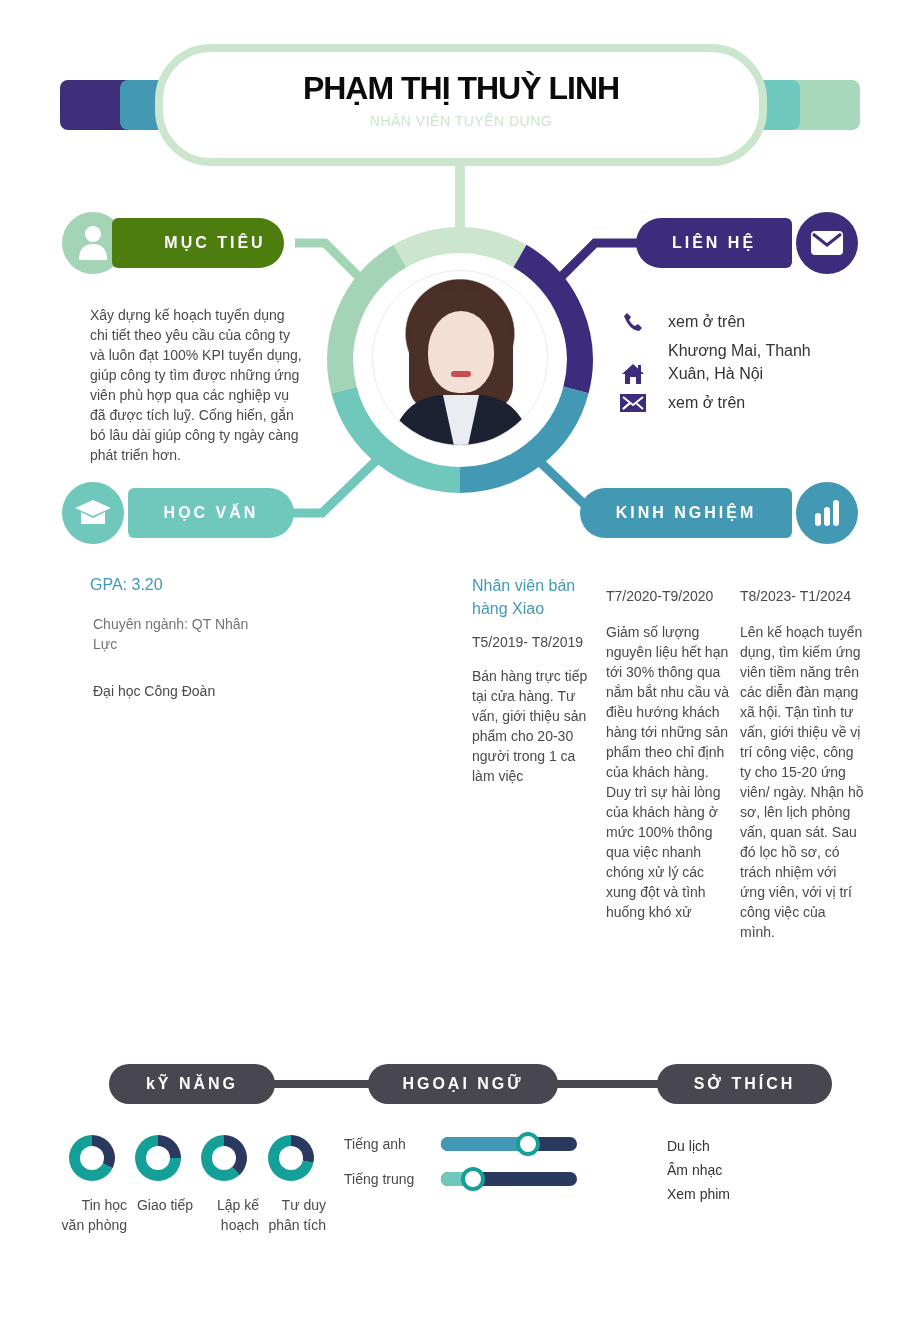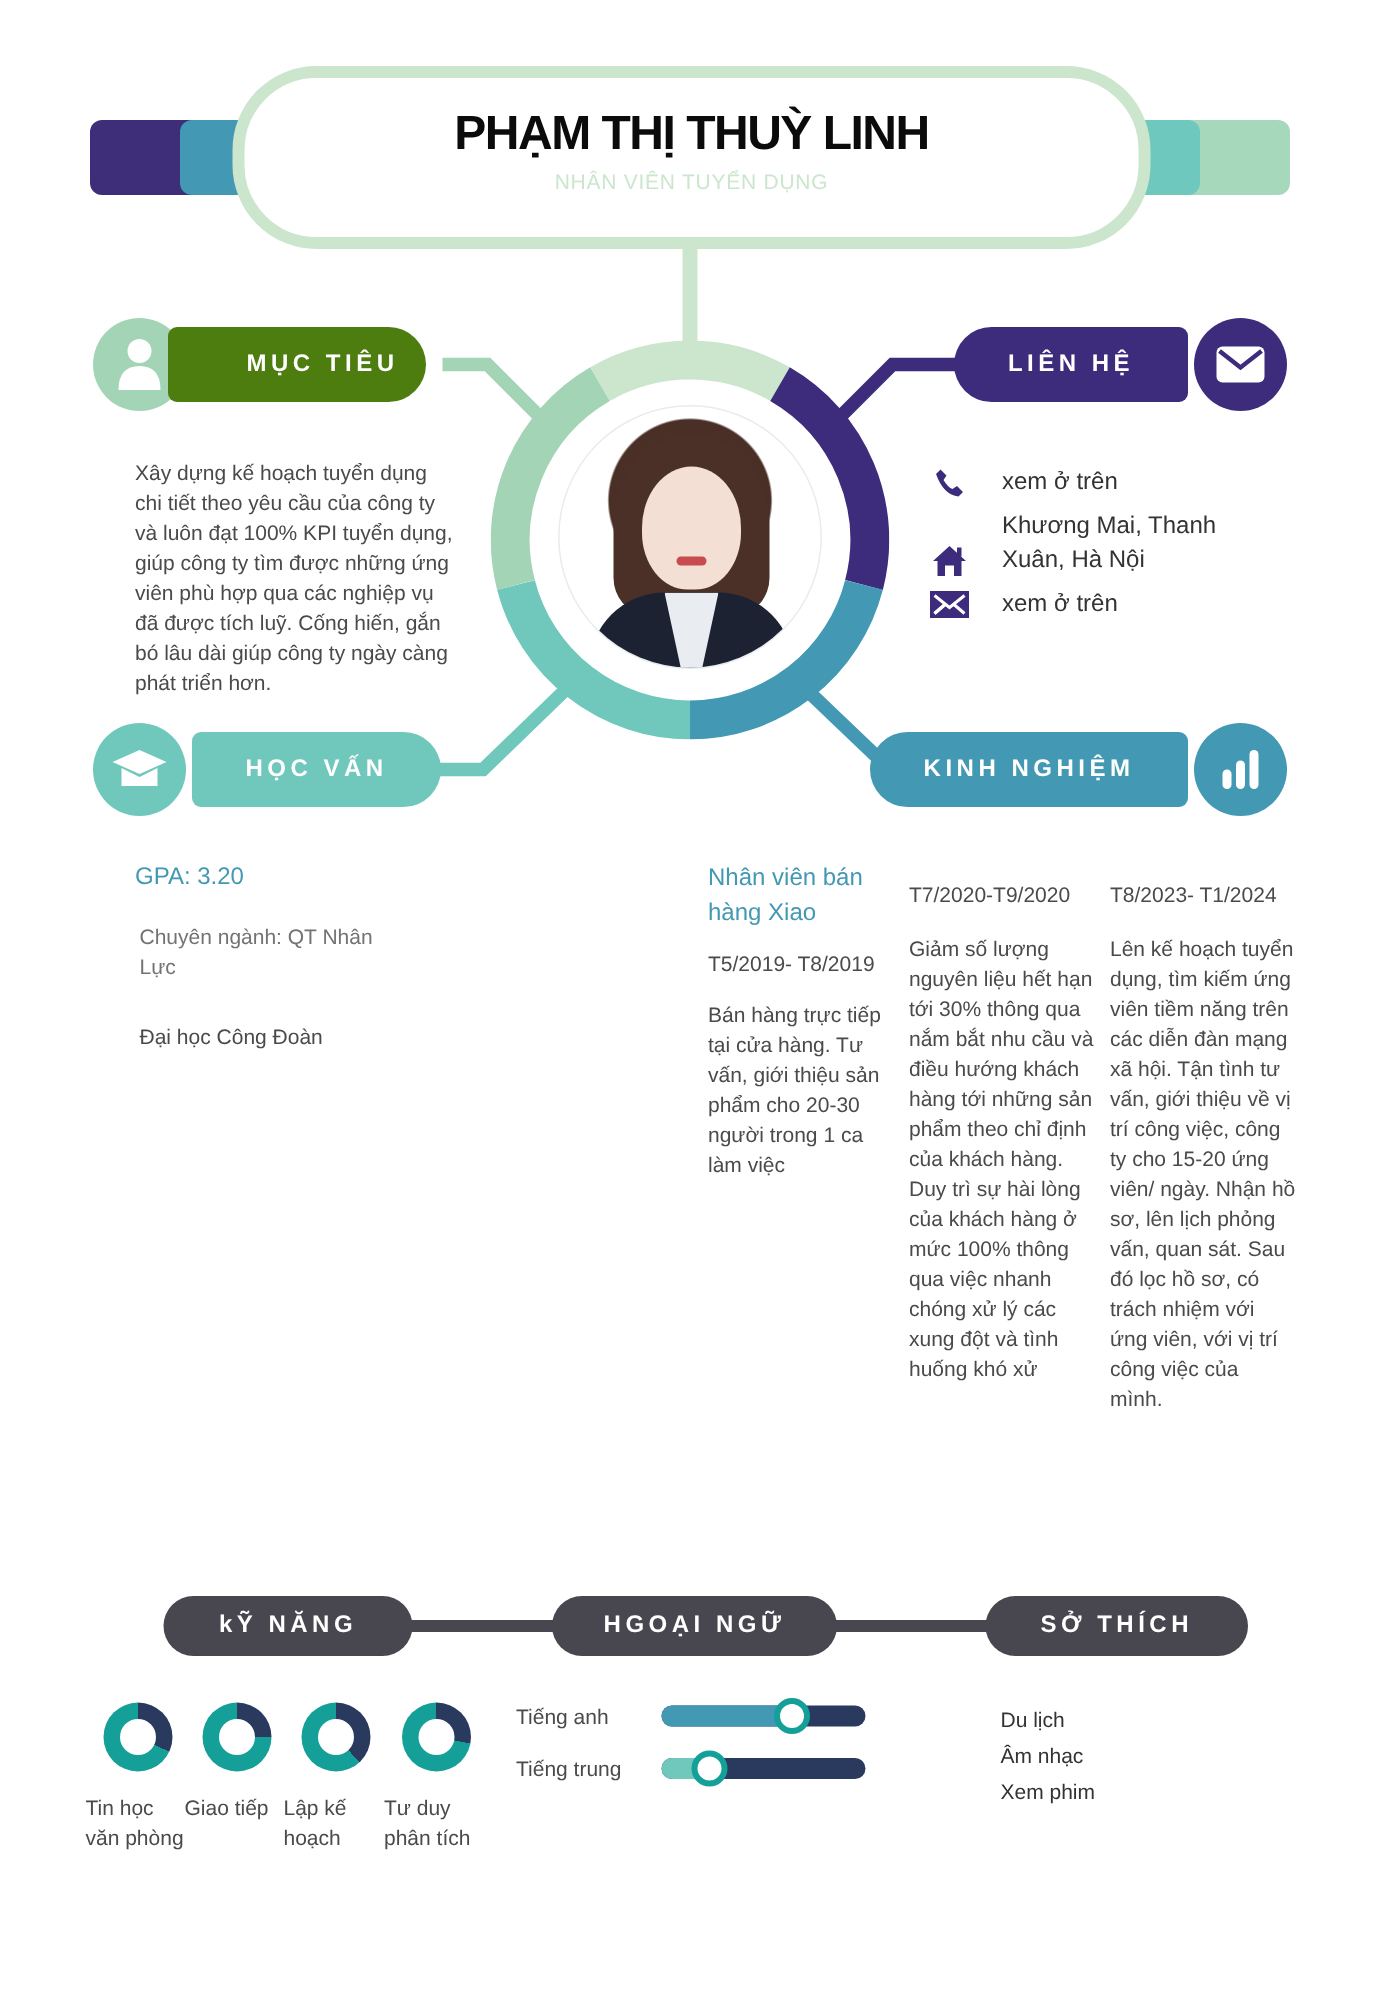--- a/index.html
+++ b/index.html
@@ -66,21 +66,21 @@
   .job .jd { font-size:14px; color:#4a4a4a; }
   .job .jx { font-size:14px; line-height:20px; color:#4a4a4a; }
 
   
   .btm-line { position:absolute; left:200px; top:1080px; width:540px; height:8px; background:#48464e; }
   .btm-pill { position:absolute; top:1064px; height:40px; border-radius:20px; background:#48464e; color:#fff;
     font-size:16px; font-weight:bold; letter-spacing:3px; display:flex; align-items:center; justify-content:center; }
 
   .donut { position:absolute; top:1135px; width:46px; height:46px; border-radius:50%; }
   .donut::after { content:""; position:absolute; left:11px; top:11px; width:24px; height:24px; border-radius:50%; background:#fff; }
-  .skill-label { position:absolute; top:1195px; width:70px; text-align:left; font-size:14px; line-height:20px; color:#4a4a4a; }
+  .skill-label { position:absolute; top:1195px; width:70px; text-align:right; font-size:14px; line-height:20px; color:#4a4a4a; }
 
   .lang-label { position:absolute; left:344px; font-size:14px; color:#4a4a4a; }
   .track { position:absolute; left:441px; width:136px; height:14px; border-radius:7px; background:#293a5e; overflow:visible; }
   .track .fill { position:absolute; left:0; top:0; height:14px; border-radius:7px 0 0 7px; }
   .track .knob { position:absolute; top:-5px; width:24px; height:24px; border-radius:50%; background:#fff; border:4px solid #14a098; }
 
   .hobby { position:absolute; left:667px; font-size:14px; color:#333; }
 </style>
 </head>
 <body>

